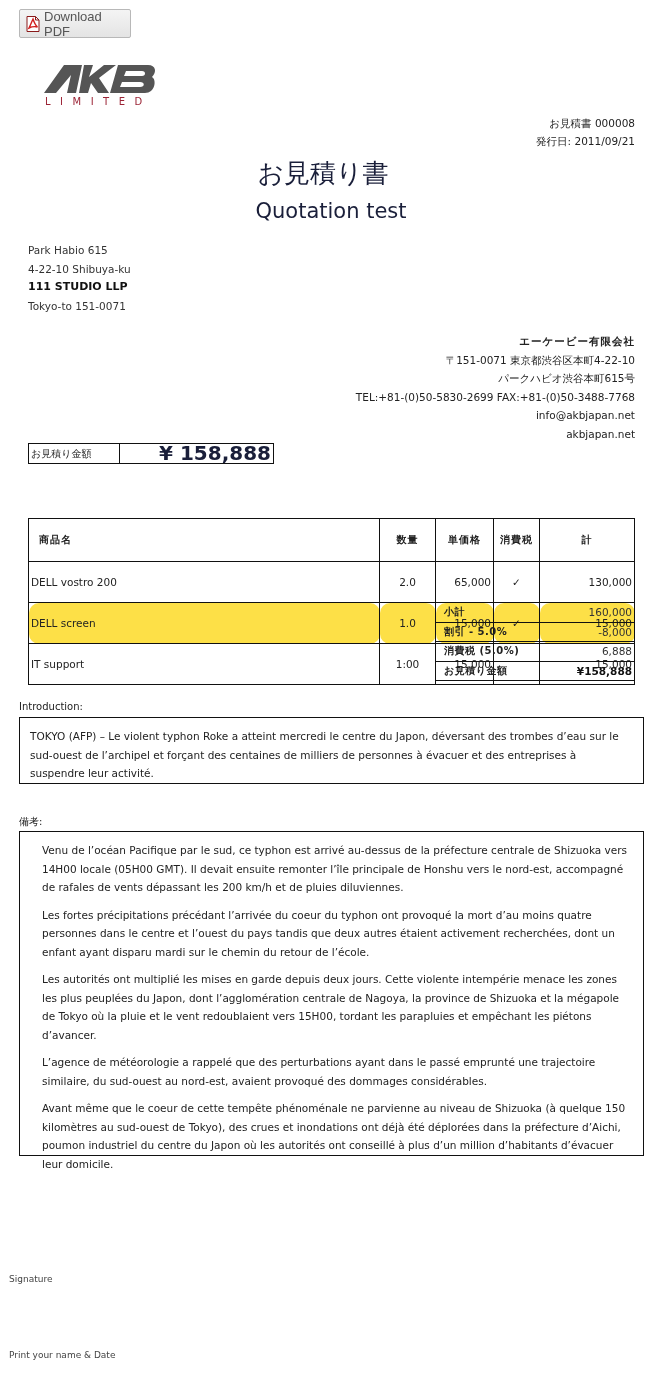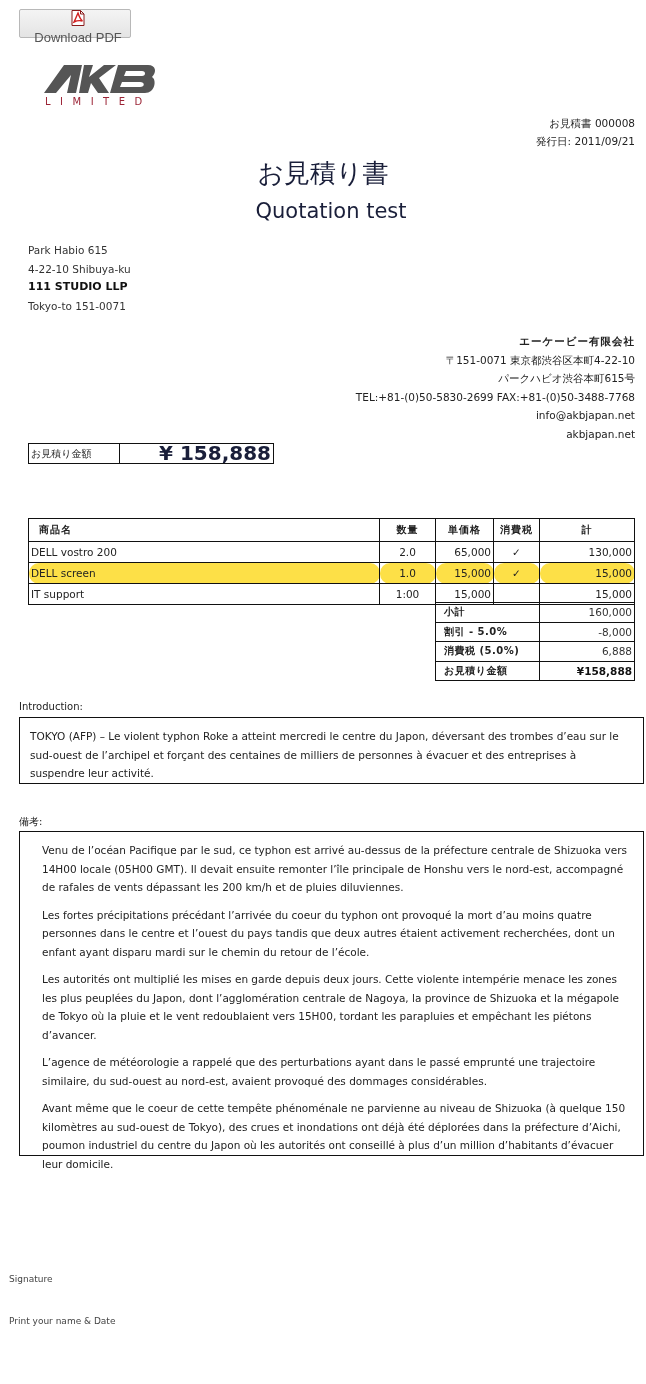--- a/index.html
+++ b/index.html
@@ -10,21 +10,21 @@
     font-size: 11px; overflow: hidden;
   }
   .abs { position: absolute; }
 
   
   .dl-btn {
     left: 19px; top: 9px; width: 112px; height: 29px;
     background: linear-gradient(#f4f4f4, #e4e4e4);
     border: 1px solid #b8b8b8; border-radius: 2px;
     display: flex; align-items: center; padding-left: 6px; gap: 4px;
-    font-family: "Liberation Sans", sans-serif; font-size: 13px; color: #555; cursor: pointer; flex-direction: column;
+    font-family: "Liberation Sans", sans-serif; font-size: 13px; color: #555; cursor: pointer;
   }
   .pdf-icon { width: 14px; height: 16px; position: relative; }
 
   
   .logo { left: 42px; top: 63px; width: 116px; height: 44px; }
 
   .quote-no { right: 11px; top: 114px; text-align: right; font-size: 10.5px; line-height: 18px; color: #222; }
 
   .title-ja { left: 0; width: 646px; top: 156px; text-align: center; font-size: 26px; color: #1a1f3a; font-family: "DejaVu Sans", sans-serif; }
   .title-en { left: 0; width: 662px; top: 199px; text-align: center; font-size: 21px; color: #1a1f3a; font-family: "DejaVu Sans", sans-serif; }
@@ -35,21 +35,21 @@
   .company { right: 11px; top: 332px; text-align: right; font-size: 10.5px; line-height: 18.5px; color: #222; }
   .company .bold { font-weight: bold; letter-spacing: 1px; }
 
   
   .total-box { left: 28px; top: 443px; width: 246px; height: 21px; border: 1px solid #111; display: flex; }
   .total-box .lbl { width: 91px; border-right: 1px solid #111; font-size: 10px; padding: 3px 2px; }
   .total-box .val { flex: 1; text-align: right; font-weight: bold; font-size: 20px; padding: 0 2px; line-height: 19px; color: #1a1f3a; }
 
   
   table.items { position: absolute; left: 28px; top: 518px; width: 607px; border-collapse: collapse; font-size: 10.5px; }
-  table.items th, table.items td { border: 1px solid #111; height: 20px; padding: 4px 2px; }
+  table.items th, table.items td { border: 1px solid #111; height: 20px; padding: 14px 2px; }
   table.items th { font-weight: bold; font-size: 10px; text-align: center; letter-spacing: 1px; }
   table.items th.name { text-align: left; padding-left: 10px; }
   table.items td { border-left: none; border-right: none; }
   table.items td.c-qty, table.items td.c-price, table.items td.c-tax { border-left: 1px solid #111; }
   table.items td.c-total { border-left: 1px solid #111; border-right: 1px solid #111; }
   table.items td.c-name { border-left: 1px solid #111; }
   table.items tr.alt td { background: #fde047; border-radius: 10px; }
   .c-qty { text-align: center; width: 56px; }
   .c-price { text-align: right; width: 58px; }
   .c-tax { text-align: center; width: 46px; }
@@ -188,13 +188,13 @@
 <div class="abs sec-label" style="left:19px; top:815px;">備考:</div>
 <div class="abs text-box" style="left:19px; top:831px; width:625px; height:325px;">
   <p>Venu de l’océan Pacifique par le sud, ce typhon est arrivé au-dessus de la préfecture centrale de Shizuoka vers 14H00 locale (05H00 GMT). Il devait ensuite remonter l’île principale de Honshu vers le nord-est, accompagné de rafales de vents dépassant les 200 km/h et de pluies diluviennes.</p>
   <p>Les fortes précipitations précédant l’arrivée du coeur du typhon ont provoqué la mort d’au moins quatre personnes dans le centre et l’ouest du pays tandis que deux autres étaient activement recherchées, dont un enfant ayant disparu mardi sur le chemin du retour de l’école.</p>
   <p>Les autorités ont multiplié les mises en garde depuis deux jours. Cette violente intempérie menace les zones les plus peuplées du Japon, dont l’agglomération centrale de Nagoya, la province de Shizuoka et la mégapole de Tokyo où la pluie et le vent redoublaient vers 15H00, tordant les parapluies et empêchant les piétons d’avancer.</p>
   <p>L’agence de météorologie a rappelé que des perturbations ayant dans le passé emprunté une trajectoire similaire, du sud-ouest au nord-est, avaient provoqué des dommages considérables.</p>
   <p>Avant même que le coeur de cette tempête phénoménale ne parvienne au niveau de Shizuoka (à quelque 150 kilomètres au sud-ouest de Tokyo), des crues et inondations ont déjà été déplorées dans la préfecture d’Aichi, poumon industriel du centre du Japon où les autorités ont conseillé à plus d’un million d’habitants d’évacuer leur domicile.</p>
 </div>
 
 <div class="abs small-label" style="left:9px; top:1274px;">Signature</div>
-<div class="abs small-label" style="left:9px; top:1316px;">Print your name &amp; Date</div>
+<div class="abs small-label" style="left:9px; top:1350px;">Print your name &amp; Date</div>
 
 </body></html>

